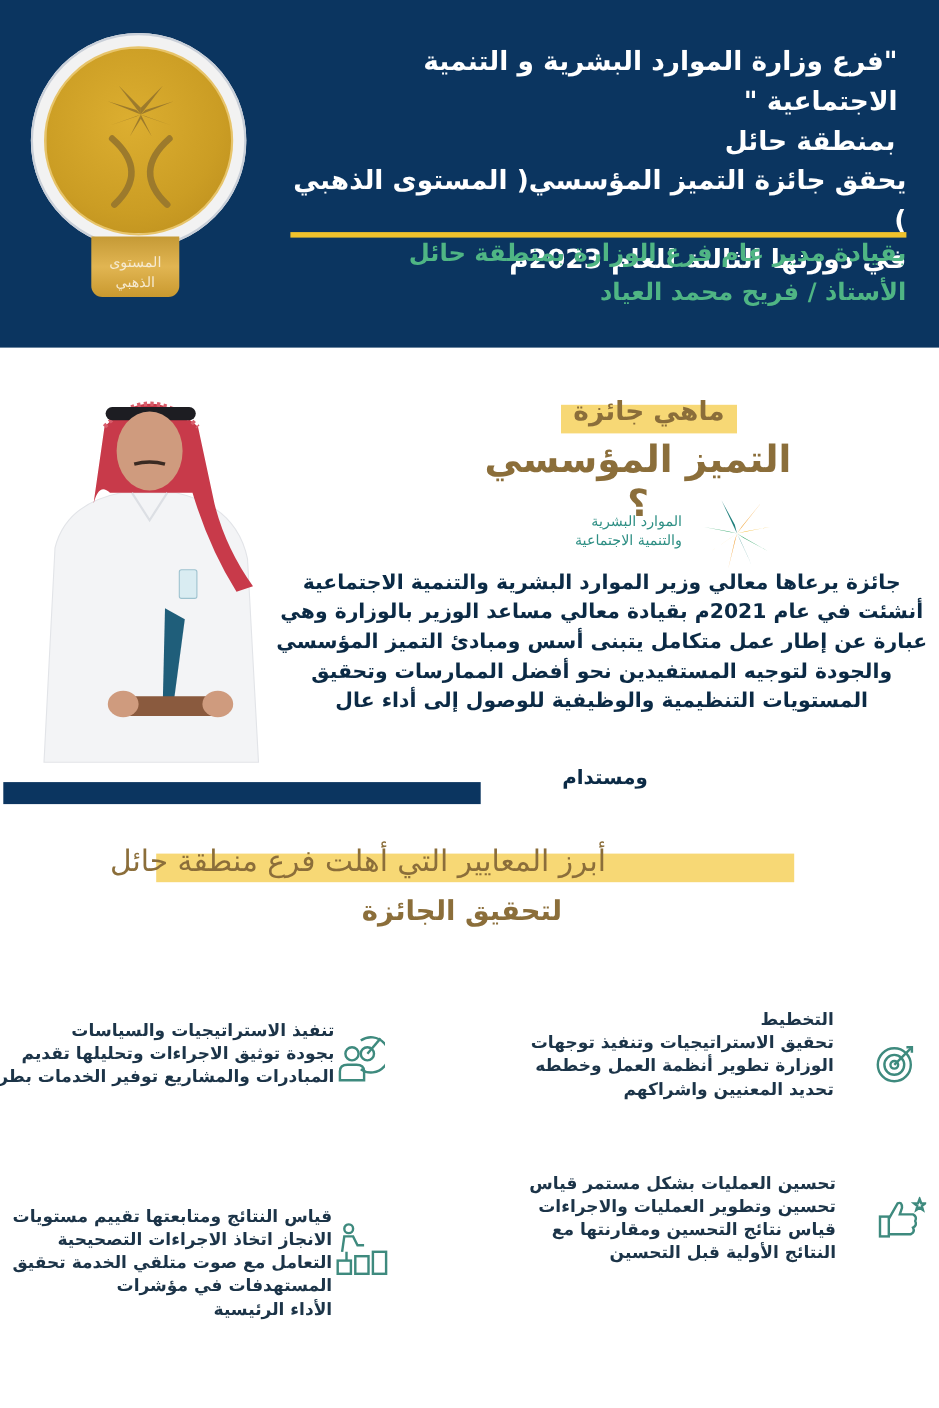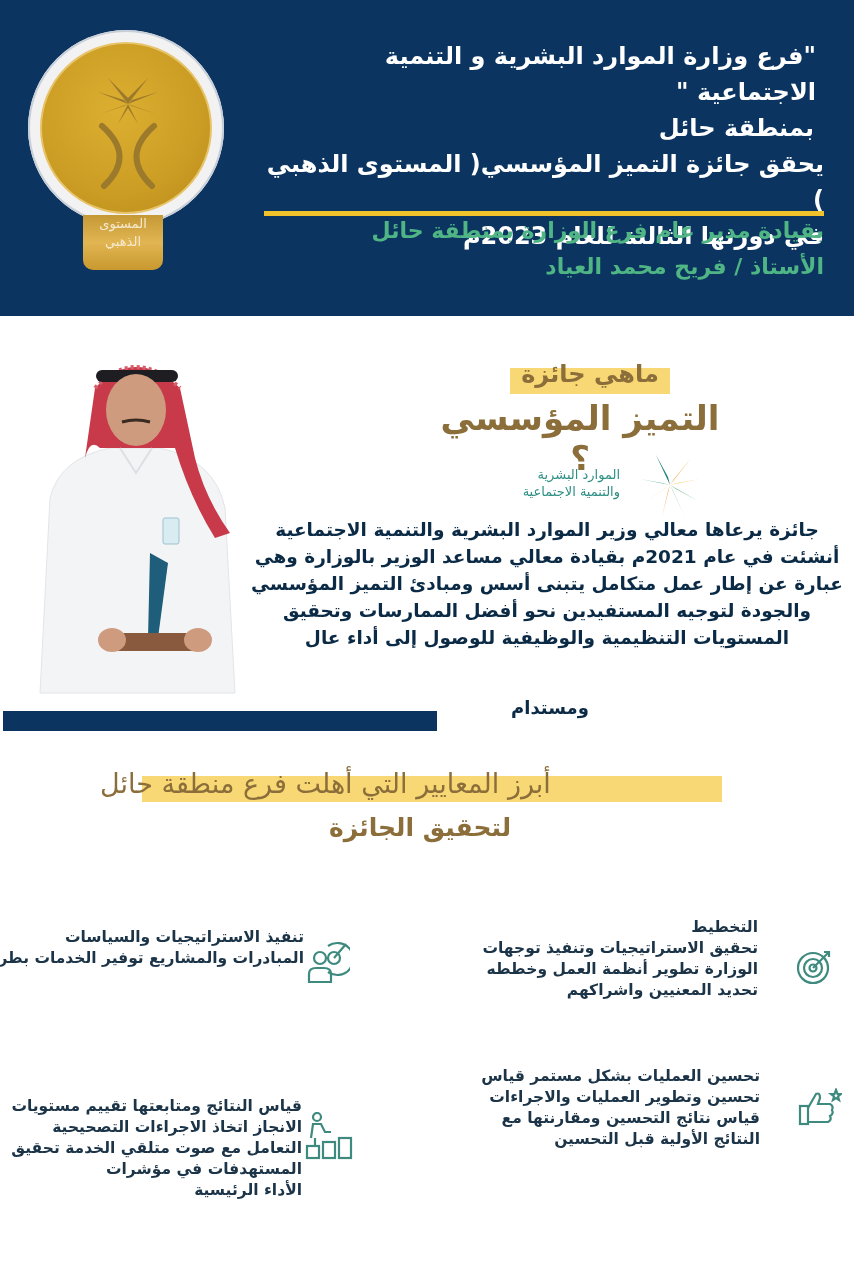--- a/index.html
+++ b/index.html
@@ -9,21 +9,21 @@
   
   .header { position: absolute; left: 0; top: 0; width: 854px; height: 316px; background: #0b3560; }
   .medal { position: absolute; left: 28px; top: 30px; width: 196px; height: 196px; border-radius: 50%;
            background: #f2f2f2; box-shadow: 0 0 0 2px #c9cfd8 inset; }
   .medal-inner { position: absolute; left: 12px; top: 12px; width: 172px; height: 172px; border-radius: 50%;
            background: radial-gradient(circle at 45% 40%, #dcae30 0%, #cb9d24 60%, #b98b1c 100%);
            border: 2px solid #e7c46a; }
   .medal-inner svg { position: absolute; left: 36px; top: 20px; }
   .ribbon { position: absolute; left: 83px; top: 215px; width: 80px; height: 55px; border-radius: 0 0 10px 10px;
             background: linear-gradient(180deg, #c59a36, #e1b552 50%, #c9992f); text-align: center;
-            color: #f6ead0; font-size: 13px; line-height: 18px; padding-top: 0; direction: rtl; }
+            color: #f6ead0; font-size: 13px; line-height: 18px; padding-top: 16px; direction: rtl; }
 
   .head-text { position: absolute; right: 30px; top: 38px; width: 560px; direction: rtl; text-align: right; color: #ffffff; }
   .head-line { font-size: 24px; line-height: 36px; font-weight: bold; letter-spacing: 0px; }
   .head-line.l1 { margin-right: 8px; }
   .head-line.l2 { margin-right: 10px; }
   .underlined { display: inline-block; position: relative; }
   .underlined::after { content: ""; position: absolute; left: 0; right: 0; bottom: 2px; height: 5px; background: #f0c22c; }
   .leader { position: absolute; right: 30px; top: 213px; width: 600px; direction: rtl; text-align: right; color: #4fb584; font-size: 22px; line-height: 36px; font-weight: bold; }
 
   
@@ -177,20 +177,21 @@
   <g fill="none" stroke="#3e8a7e" stroke-width="2.2">
     <circle cx="14" cy="20" r="6"></circle>
     <path d="M3 44 L3 36 Q3 30 10 30 L18 30 Q25 30 25 36 L25 44 Z"></path>
     <path d="M22 8 A16 16 0 1 1 22 34"></path>
     <circle cx="28" cy="20" r="6"></circle>
     <path d="M28 20 L40 6"></path>
   </g>
 </svg>
 <div class="item i2">
   <span class="ln">تنفيذ الاستراتيجيات والسياسات</span>
+  <span class="ln">بجودة توثيق الاجراءات وتحليلها تقديم</span>
   <span class="ln">المبادرات والمشاريع توفير الخدمات بطرق</span>
 </div>
 
 <svg class="icon" style="left:798px; top:1088px;" width="44" height="40" viewBox="0 0 44 40">
   <g fill="none" stroke="#3e8a7e" stroke-width="2.2">
     <rect x="2" y="18" width="8" height="18"></rect>
     <path d="M10 20 L18 6 Q22 4 22 10 L20 16 L32 16 Q36 18 34 22 Q36 26 32 28 Q34 32 30 34 L10 34"></path>
     <path d="M38 2 L39.5 6 L43 6 L40 8.5 L41 12 L38 10 L35 12 L36 8.5 L33 6 L36.5 6 Z"></path>
   </g>
 </svg>

